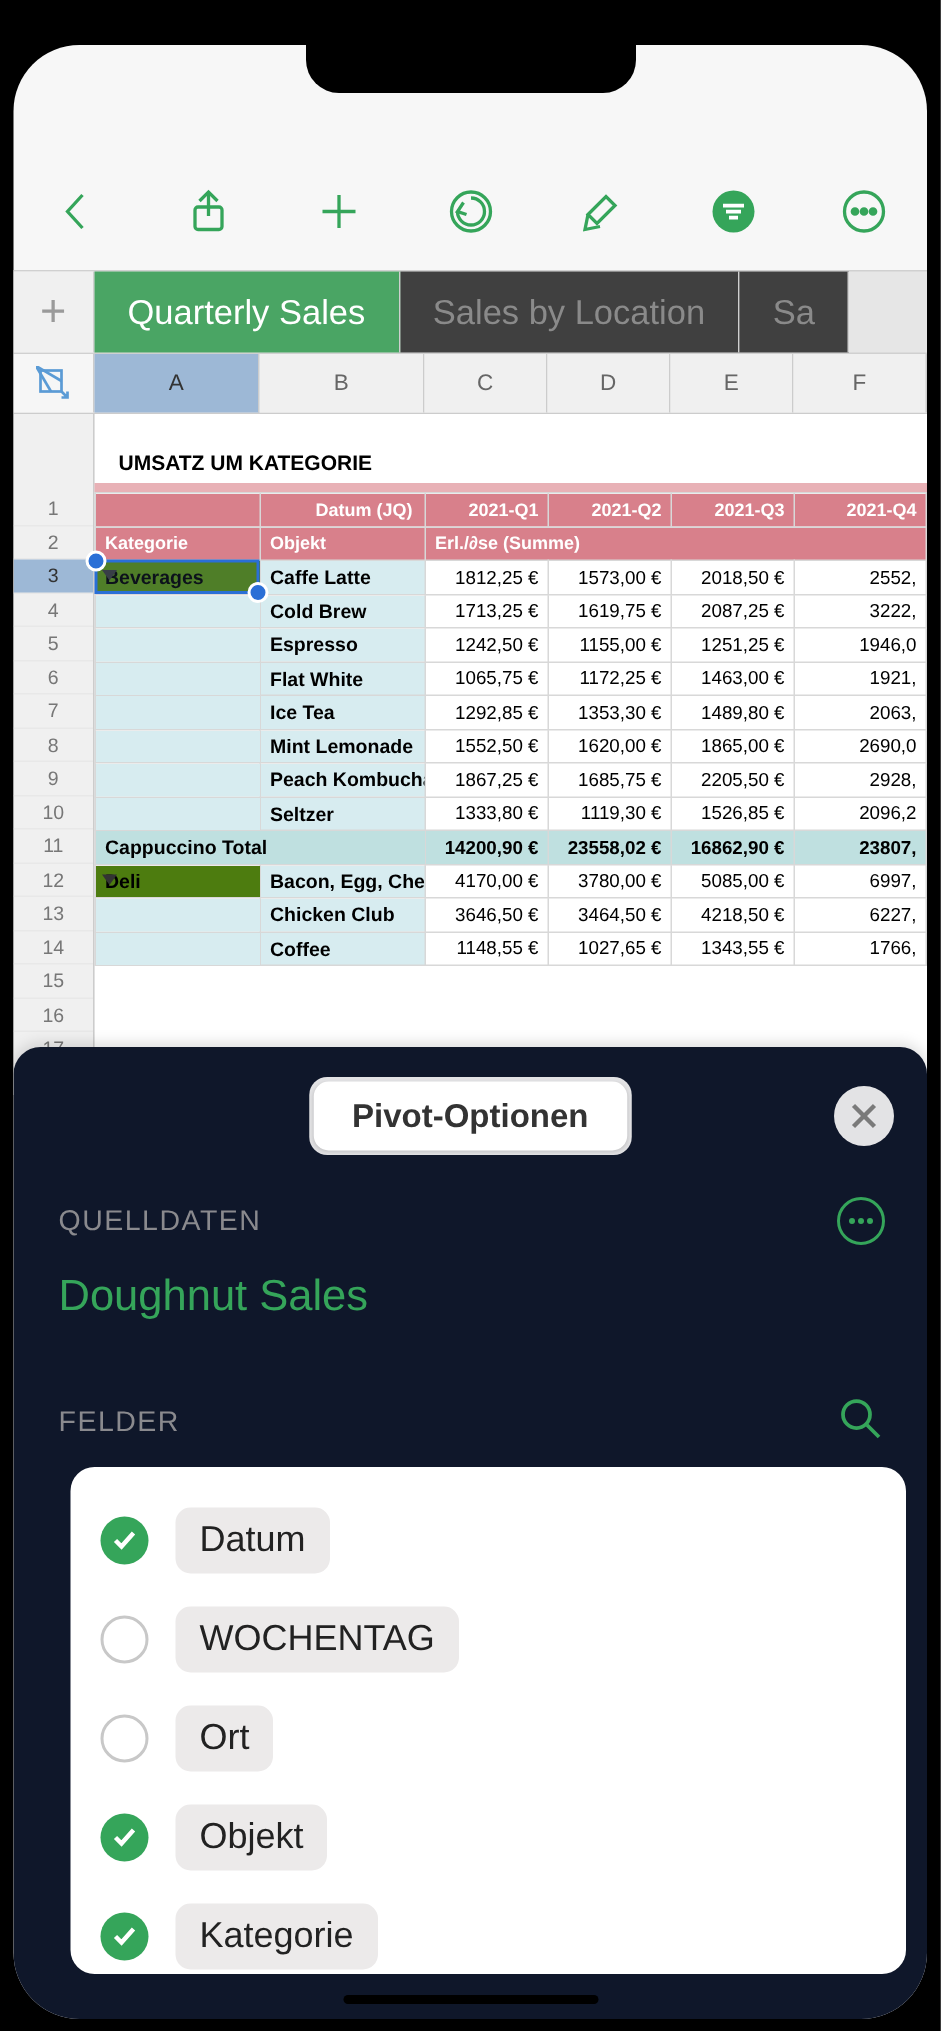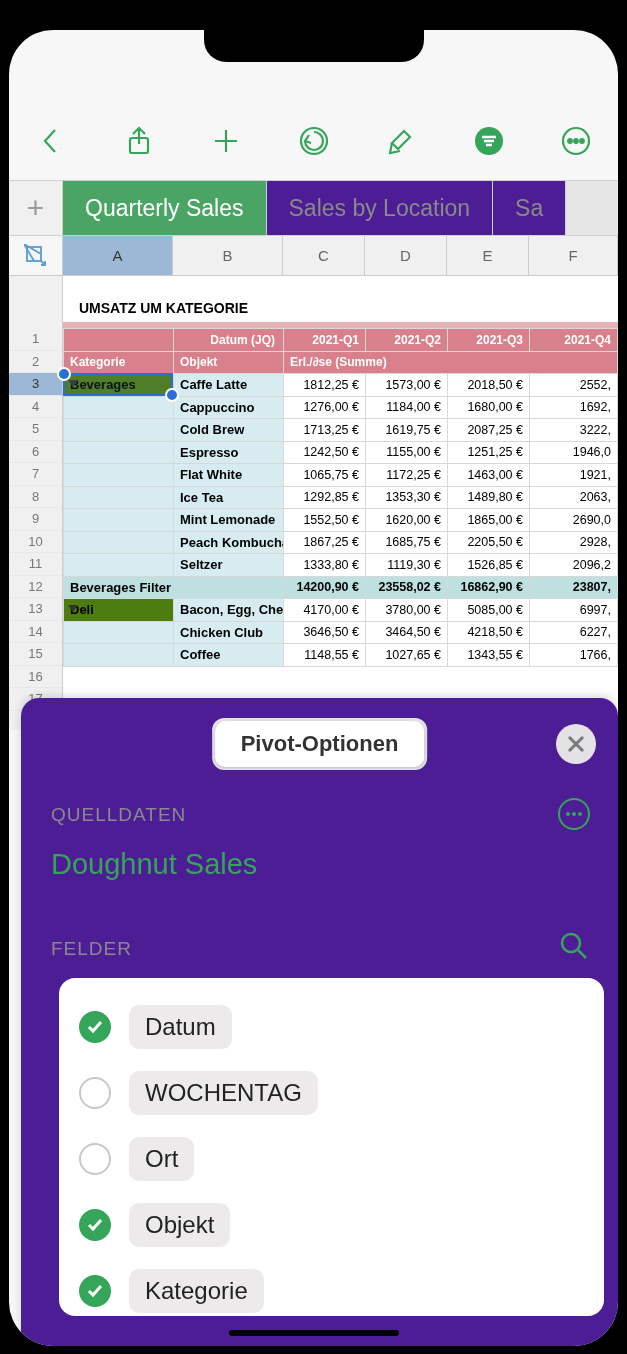--- a/index.html
+++ b/index.html
@@ -13,21 +13,21 @@
 
   
   .toolbar { position:absolute; top:80px; left:0; right:0; height:62px; display:flex; align-items:center; justify-content:space-between; padding:0 20px; }
   .tbtn { width:44px; height:44px; display:flex; align-items:center; justify-content:center; color:#35a55a; }
   .tbtn svg { stroke:#35a55a; fill:none; stroke-width:2.2; }
   .tbtn.filled svg { fill:#35a55a; stroke:none; }
 
   
   .tabrow { position:absolute; top:150px; left:0; right:0; height:56px; display:flex; background:#e6e6e6; border-top:1px solid #d0d0d0; border-bottom:1px solid #d0d0d0; }
   .addtab { width:54px; display:flex; align-items:center; justify-content:center; color:#9a9a9a; font-size:30px; font-weight:300; border-right:1px solid #cfcfcf; background:#f0f0f0; }
-  .stab { padding:0 22px; display:flex; align-items:center; font-size:23px; color:#8a8a8a; background:#4c1d95; border-right:1px solid #cfcfcf; white-space:nowrap; }
+  .stab { padding:0 22px; display:flex; align-items:center; font-size:23px; color:#8a8a8a; background:#404040; border-right:1px solid #cfcfcf; white-space:nowrap; }
   .stab.active { background:#4aa564; color:#fff; font-weight:500; }
   .stab.trunc { overflow:hidden; }
 
   
   .colrow { position:absolute; top:206px; left:0; right:0; height:40px; display:flex; background:#f0f0f0; border-bottom:1px solid #ccc; }
   .corner { width:54px; display:flex; align-items:center; justify-content:center; border-right:1px solid #ccc; background:#f6f6f6; }
   .colh { text-align:center; font-size:15px; color:#666; border-right:1px solid #ccc; display:flex; align-items:center; justify-content:center; background:#f0f0f0; }
   .colh.sel { background:#9db8d6; color:#333; }
   .wA{width:110px}.wB{width:110px}.wC{width:82px}.wD{width:82px}.wE{width:82px}.wF{flex:1}
 
@@ -53,21 +53,21 @@
   td.objcell { background:#d7ecf0; font-weight:600; font-size:13px; }
   td.num { text-align:right; font-variant-numeric:tabular-nums; font-size:12.5px; }
   tr.total td { background:#bfe0e0; font-weight:700; }
   tr.total td.num { font-size:12.5px; }
 
   
   .selbox { position:absolute; border:2px solid #2a6fd6; background:rgba(100,150,220,0.12); pointer-events:none; }
   .handle { position:absolute; width:14px; height:14px; background:#2a6fd6; border:2px solid #fff; border-radius:50%; }
 
   
-  .panel { position:absolute; left:12px; right:0; bottom:0; height:648px; background:#4c1d95; border-top-left-radius:18px; border-top-right-radius:18px; box-shadow:0 -2px 10px rgba(0,0,0,0.15); }
+  .panel { position:absolute; left:0; right:0; bottom:0; height:648px; background:#0f172a; border-top-left-radius:18px; border-top-right-radius:18px; box-shadow:0 -2px 10px rgba(0,0,0,0.15); }
   .seg { position:absolute; left:50%; top:20px; transform:translateX(-50%); display:flex; background:#e3e3e5; border-radius:12px; padding:3px; }
   .segbtn { padding:10px 26px; font-size:22px; color:#333; border-radius:10px; font-weight:500; }
   .segbtn.active { background:#fff; font-weight:700; box-shadow:0 1px 3px rgba(0,0,0,0.15); }
   .closebtn { position:absolute; right:22px; top:26px; width:40px; height:40px; border-radius:50%; background:#e3e3e5; display:flex; align-items:center; justify-content:center; }
   .closebtn svg { stroke:#7a7a7a; stroke-width:3; }
   .sect-label { position:absolute; left:30px; font-size:19px; letter-spacing:1px; color:#8a8a8e; }
   .sect-label.s1 { top:106px; }
   .more-dots { position:absolute; right:28px; top:100px; width:32px; height:32px; border:2.5px solid #35a55a; border-radius:50%; display:flex; align-items:center; justify-content:center; gap:2px; }
   .more-dots span { width:4px; height:4px; background:#35a55a; border-radius:50%; }
   .src-name { position:absolute; left:30px; top:150px; font-size:29px; color:#35a55a; font-weight:400; }
@@ -217,28 +217,20 @@
             <tr>
               <td class="catcell"><span class="tri"></span>Beverages</td>
               <td class="objcell">Caffe Latte</td>
               <td class="num">1812,25 €</td>
               <td class="num">1573,00 €</td>
               <td class="num">2018,50 €</td>
               <td class="num">2552,</td>
             </tr>
             <tr>
               <td class="catcell sub">&nbsp;</td>
-              <td class="objcell">Cappuccino</td>
-              <td class="num">1276,00 €</td>
-              <td class="num">1184,00 €</td>
-              <td class="num">1680,00 €</td>
-              <td class="num">1692,</td>
-            </tr>
-            <tr>
-              <td class="catcell sub">&nbsp;</td>
               <td class="objcell">Cold Brew</td>
               <td class="num">1713,25 €</td>
               <td class="num">1619,75 €</td>
               <td class="num">2087,25 €</td>
               <td class="num">3222,</td>
             </tr>
             <tr>
               <td class="catcell sub">&nbsp;</td>
               <td class="objcell">Espresso</td>
               <td class="num">1242,50 €</td>
@@ -280,21 +272,21 @@
             </tr>
             <tr>
               <td class="catcell sub">&nbsp;</td>
               <td class="objcell">Seltzer</td>
               <td class="num">1333,80 €</td>
               <td class="num">1119,30 €</td>
               <td class="num">1526,85 €</td>
               <td class="num">2096,2</td>
             </tr>
             <tr class="total">
-              <td class="catcell" colspan="2">Beverages Filter</td>
+              <td class="catcell" colspan="2">Cappuccino Total</td>
               <td class="num">14200,90 €</td>
               <td class="num">23558,02 €</td>
               <td class="num">16862,90 €</td>
               <td class="num">23807,</td>
             </tr>
             <tr>
               <td class="catcell"><span class="tri"></span>Deli</td>
               <td class="objcell">Bacon, Egg, Cheese</td>
               <td class="num">4170,00 €</td>
               <td class="num">3780,00 €</td>

